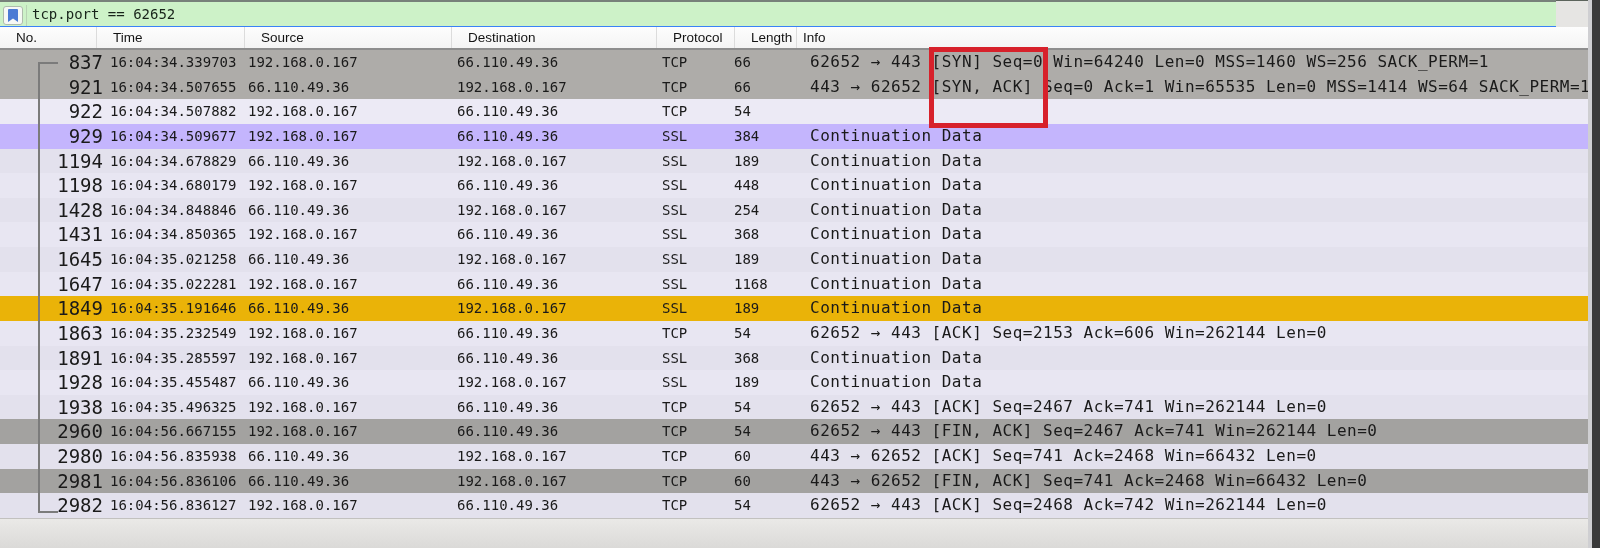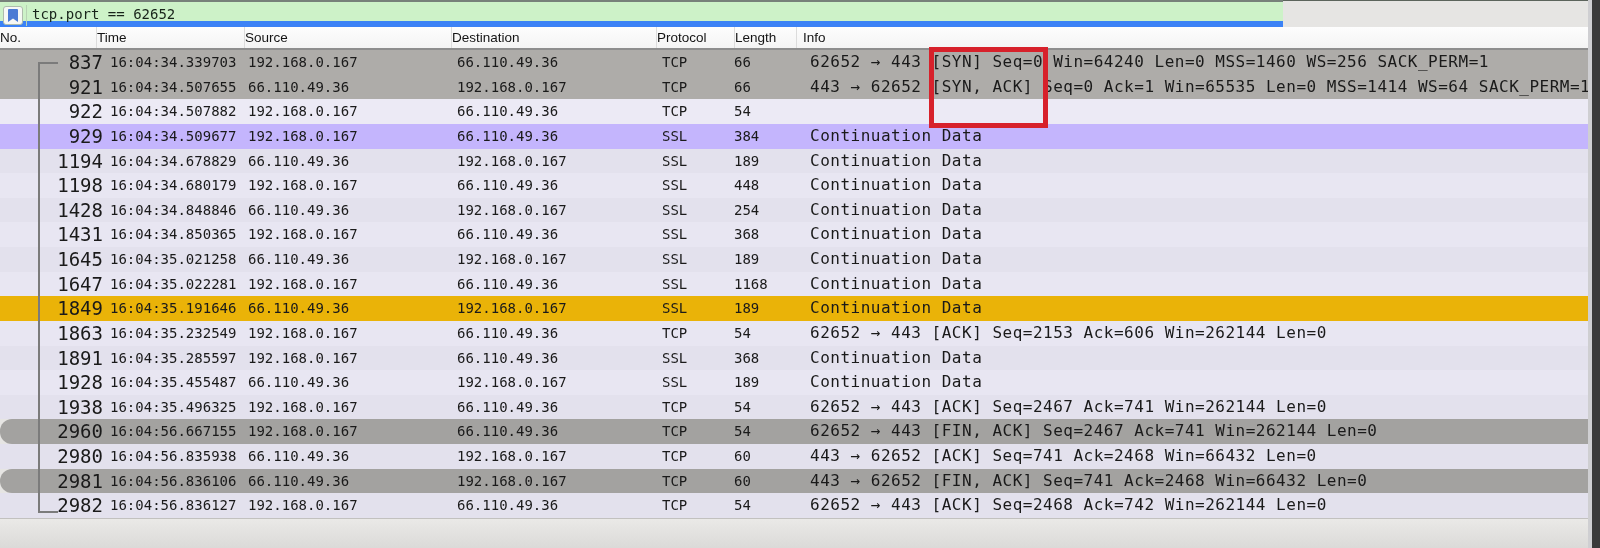--- a/index.html
+++ b/index.html
@@ -1,53 +1,53 @@
 <!DOCTYPE html>
 <html><head>
 <meta charset="utf-8">
 <style>
   html,body{margin:0;padding:0;background:#555;}
   #root{position:relative;width:1600px;height:548px;overflow:hidden;
         background:#e6e5e3;font-family:"Liberation Sans",sans-serif;}
 
   
-  .filter-bar{position:absolute;left:0;top:0;width:1283px;height:27px;
-    background:#cdf2c8;border-top:2px solid #77817a;border-bottom:6px solid #3b82f6;
+  .filter-bar{position:absolute;left:0;top:0;width:1556px;height:27px;
+    background:#cdf2c8;border-top:2px solid #77817a;border-bottom:1px solid #3b82f6;
     box-sizing:border-box;display:flex;align-items:center;}
   .bookmark-btn{position:absolute;left:3px;top:4px;width:20px;height:19px;
     background:#f6f8f5;border:1px solid #aebcac;border-radius:3px;
     display:flex;align-items:center;justify-content:center;box-sizing:border-box;}
   .filter-sep{position:absolute;left:26px;top:3px;width:1px;height:21px;background:#b9d2b5;}
   .filter-text{position:absolute;left:32px;top:0;height:25px;line-height:25px;
     font-family:"DejaVu Sans Mono",monospace;font-size:14px;color:#18241a;white-space:pre;}
 
   
   .pl-header{position:absolute;left:0;top:27px;width:1600px;height:23px;
     background:linear-gradient(#fdfdfd,#f4f4f4);border-bottom:2px solid #8e8e8e;
     box-sizing:border-box;display:grid;
     grid-template-columns:97px 148px 207px 205px 78px 62px 1fr;}
-  .hc{font-size:13.5px;color:#141414;line-height:21px;padding-left:0;
+  .hc{font-size:13.5px;color:#141414;line-height:21px;padding-left:16px;
     border-right:1px solid #dcdcdc;overflow:hidden;white-space:nowrap;}
   .hc:last-child{border-right:none;padding-left:6px;}
 
   
   .pl-body{position:absolute;left:0;top:50px;width:1600px;}
   .row{display:grid;grid-template-columns:105px 140px 207px 204px 78px 66px 1fr;
     height:24.63px;line-height:24.63px;white-space:pre;overflow:hidden;}
   .cell{font-family:"DejaVu Sans Mono",monospace;font-size:14px;color:#1a1a1a;overflow:hidden;}
   .c-no{text-align:right;padding-right:2px;font-size:19px;}
   .c-time{padding-left:5px;}
   .c-source{padding-left:3px;}
   .c-dest{padding-left:5px;}
   .c-proto{padding-left:6px;}
   .c-len{text-align:left;}
   .c-info{padding-left:10px;font-size:16px;letter-spacing:0.5px;}
 
   .v-syn    {background:#aeaca9;}
-  .v-fin    {background:#a3a2a0;border-radius:12px;}
+  .v-fin    {background:#a3a2a0;}
   .v-bright {background:#eceaf5;}
   .v-graylav{background:#c4b5fd;}
   .v-a      {background:#e3e1ed;}
   .v-b      {background:#e8e6f2;}
   .v-hover  {background:#eab308;}
 
   
   .conv-line{position:absolute;left:38px;top:63px;width:2px;height:450px;background:#7b7b7b;}
   .conv-tick-top{position:absolute;left:38px;top:62px;width:20px;height:2px;background:#7b7b7b;}
   .conv-tick-bot{position:absolute;left:38px;top:511px;width:20px;height:2px;background:#7b7b7b;}

